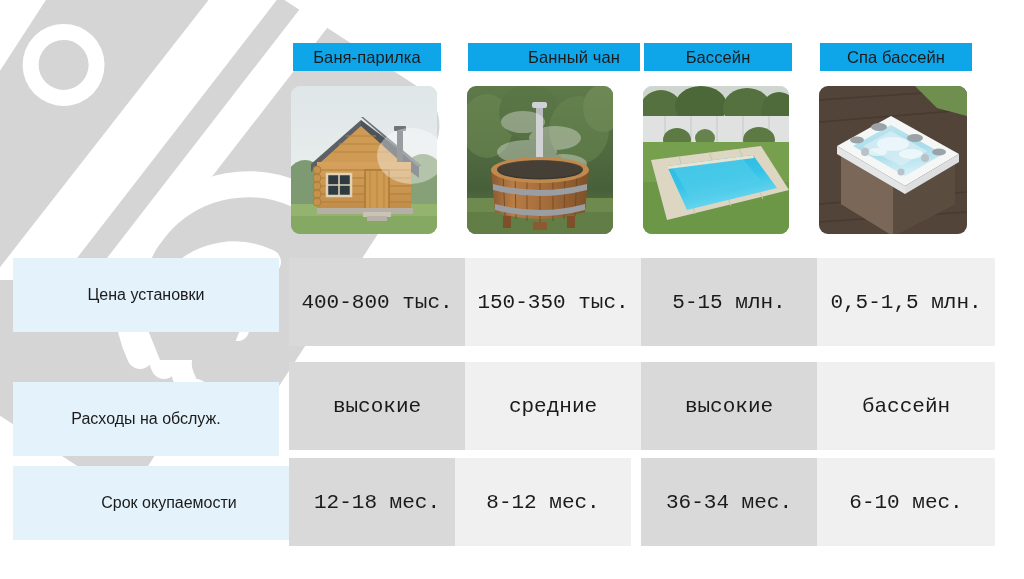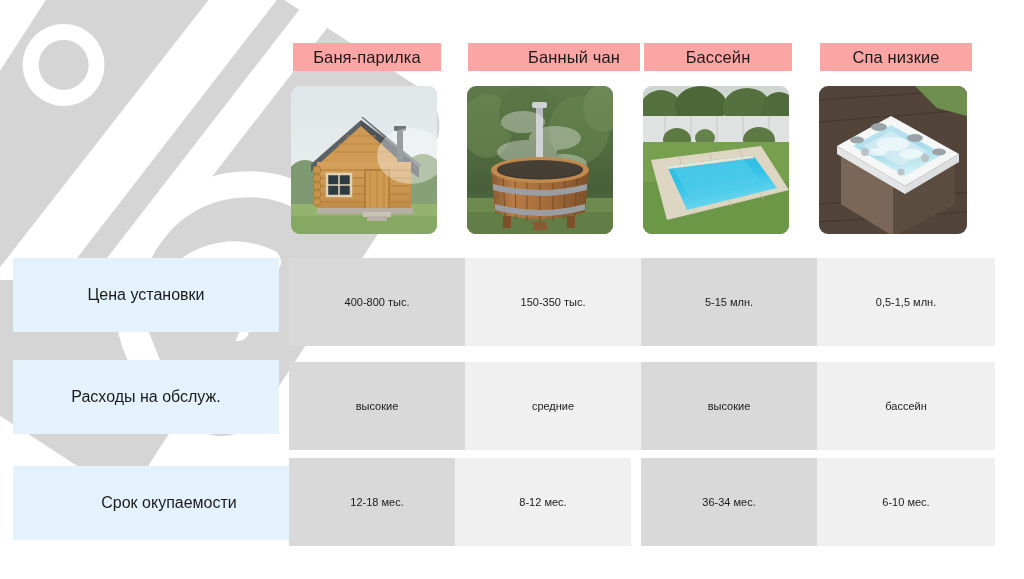--- a/index.html
+++ b/index.html
@@ -11,21 +11,21 @@
     position:relative;
   }
   #stage{position:relative;width:1024px;height:579px;overflow:hidden;background:#fff;}
 
   
   .watermark{position:absolute;left:0;top:0;width:1024px;height:579px;pointer-events:none;}
 
   
   .chip{
     position:absolute;
-    background:#fca5a5;
+    background:#0ea5e9;
     color:#1b1b1b;
     font-size:16.5px;
     line-height:28px;
     height:28px;
     text-align:center;
     white-space:nowrap;
     letter-spacing:.1px;
   }
 
   
@@ -44,23 +44,24 @@
     color:#1b1b1b;
     font-size:16px;
     display:flex;align-items:center;justify-content:center;
     text-align:center;
     white-space:nowrap;
   }
   .cell{
     position:absolute;
     display:flex;align-items:center;justify-content:center;
     color:#1b1b1b;
-    font-size:11px;
+    font-size:21px;
     text-align:center;
     white-space:nowrap;
+    font-family:Liberation Mono, monospace;
   }
   .cell.dark{background:#d9d9d9;}
   .cell.light{background:#f0f0f0;}
 </style>
 </head>
 <body>
 
 <div id="stage">
 
   <svg class="watermark" viewBox="0 0 1024 579" xmlns="http://www.w3.org/2000/svg">
@@ -96,21 +97,21 @@
     </g>
 
     <circle cx="196" cy="392" r="13" fill="#ffffff"></circle>
 
     <path d="M 148 330 L 240 330 L 228 360 L 160 360 Z" fill="#d5d5d5"></path>
   </svg>
 
   <div class="chip" style="left:293px;top:43px;width:148px;">Баня-парилка</div>
   <div class="chip" style="left:468px;top:43px;width:132px;padding-left:40px;">Банный чан</div>
   <div class="chip" style="left:644px;top:43px;width:148px;">Бассейн</div>
-  <div class="chip" style="left:820px;top:43px;width:152px;">Спа низкие</div>
+  <div class="chip" style="left:820px;top:43px;width:152px;">Спа бассейн</div>
 
   <div class="thumb" style="left:291px;top:86px;width:146px;height:148px;">
     <svg viewBox="0 0 146 148" xmlns="http://www.w3.org/2000/svg">
       <defs>
         <linearGradient id="sky1" x1="0" y1="0" x2="0" y2="1">
           <stop offset="0%" stop-color="#dfe6e8"></stop>
             <stop offset="100%" stop-color="#eef1ef"></stop>
         </linearGradient>
         <linearGradient id="logw" x1="0" y1="0" x2="0" y2="1">
           <stop offset="0%" stop-color="#d5a15c"></stop>
@@ -338,21 +339,21 @@
       </g>
     </svg>
   </div>
 
   <div class="rowlabel" style="left:13px;top:258px;width:266px;height:74px;">Цена установки</div>
   <div class="cell dark" style="left:289px;top:258px;width:176px;height:88px;">400-800 тыс.</div>
   <div class="cell light" style="left:465px;top:258px;width:176px;height:88px;">150-350 тыс.</div>
   <div class="cell dark" style="left:641px;top:258px;width:176px;height:88px;">5-15 млн.</div>
   <div class="cell light" style="left:817px;top:258px;width:178px;height:88px;">0,5-1,5 млн.</div>
 
-  <div class="rowlabel" style="left:13px;top:360px;width:266px;height:74px;">Расходы на обслуж.</div>
+  <div class="rowlabel" style="left:13px;top:382px;width:266px;height:74px;">Расходы на обслуж.</div>
   <div class="cell dark" style="left:289px;top:362px;width:176px;height:88px;">высокие</div>
   <div class="cell light" style="left:465px;top:362px;width:176px;height:88px;">средние</div>
   <div class="cell dark" style="left:641px;top:362px;width:176px;height:88px;">высокие</div>
   <div class="cell light" style="left:817px;top:362px;width:178px;height:88px;">бассейн</div>
 
   <div class="rowlabel" style="left:13px;top:466px;width:312px;height:74px;">Срок окупаемости</div>
   <div class="cell dark" style="left:289px;top:458px;width:176px;height:88px;">12-18 мес.</div>
   <div class="cell light" style="left:455px;top:458px;width:176px;height:88px;">8-12 мес.</div>
   <div class="cell dark" style="left:641px;top:458px;width:176px;height:88px;">36-34 мес.</div>
   <div class="cell light" style="left:817px;top:458px;width:178px;height:88px;">6-10 мес.</div>

